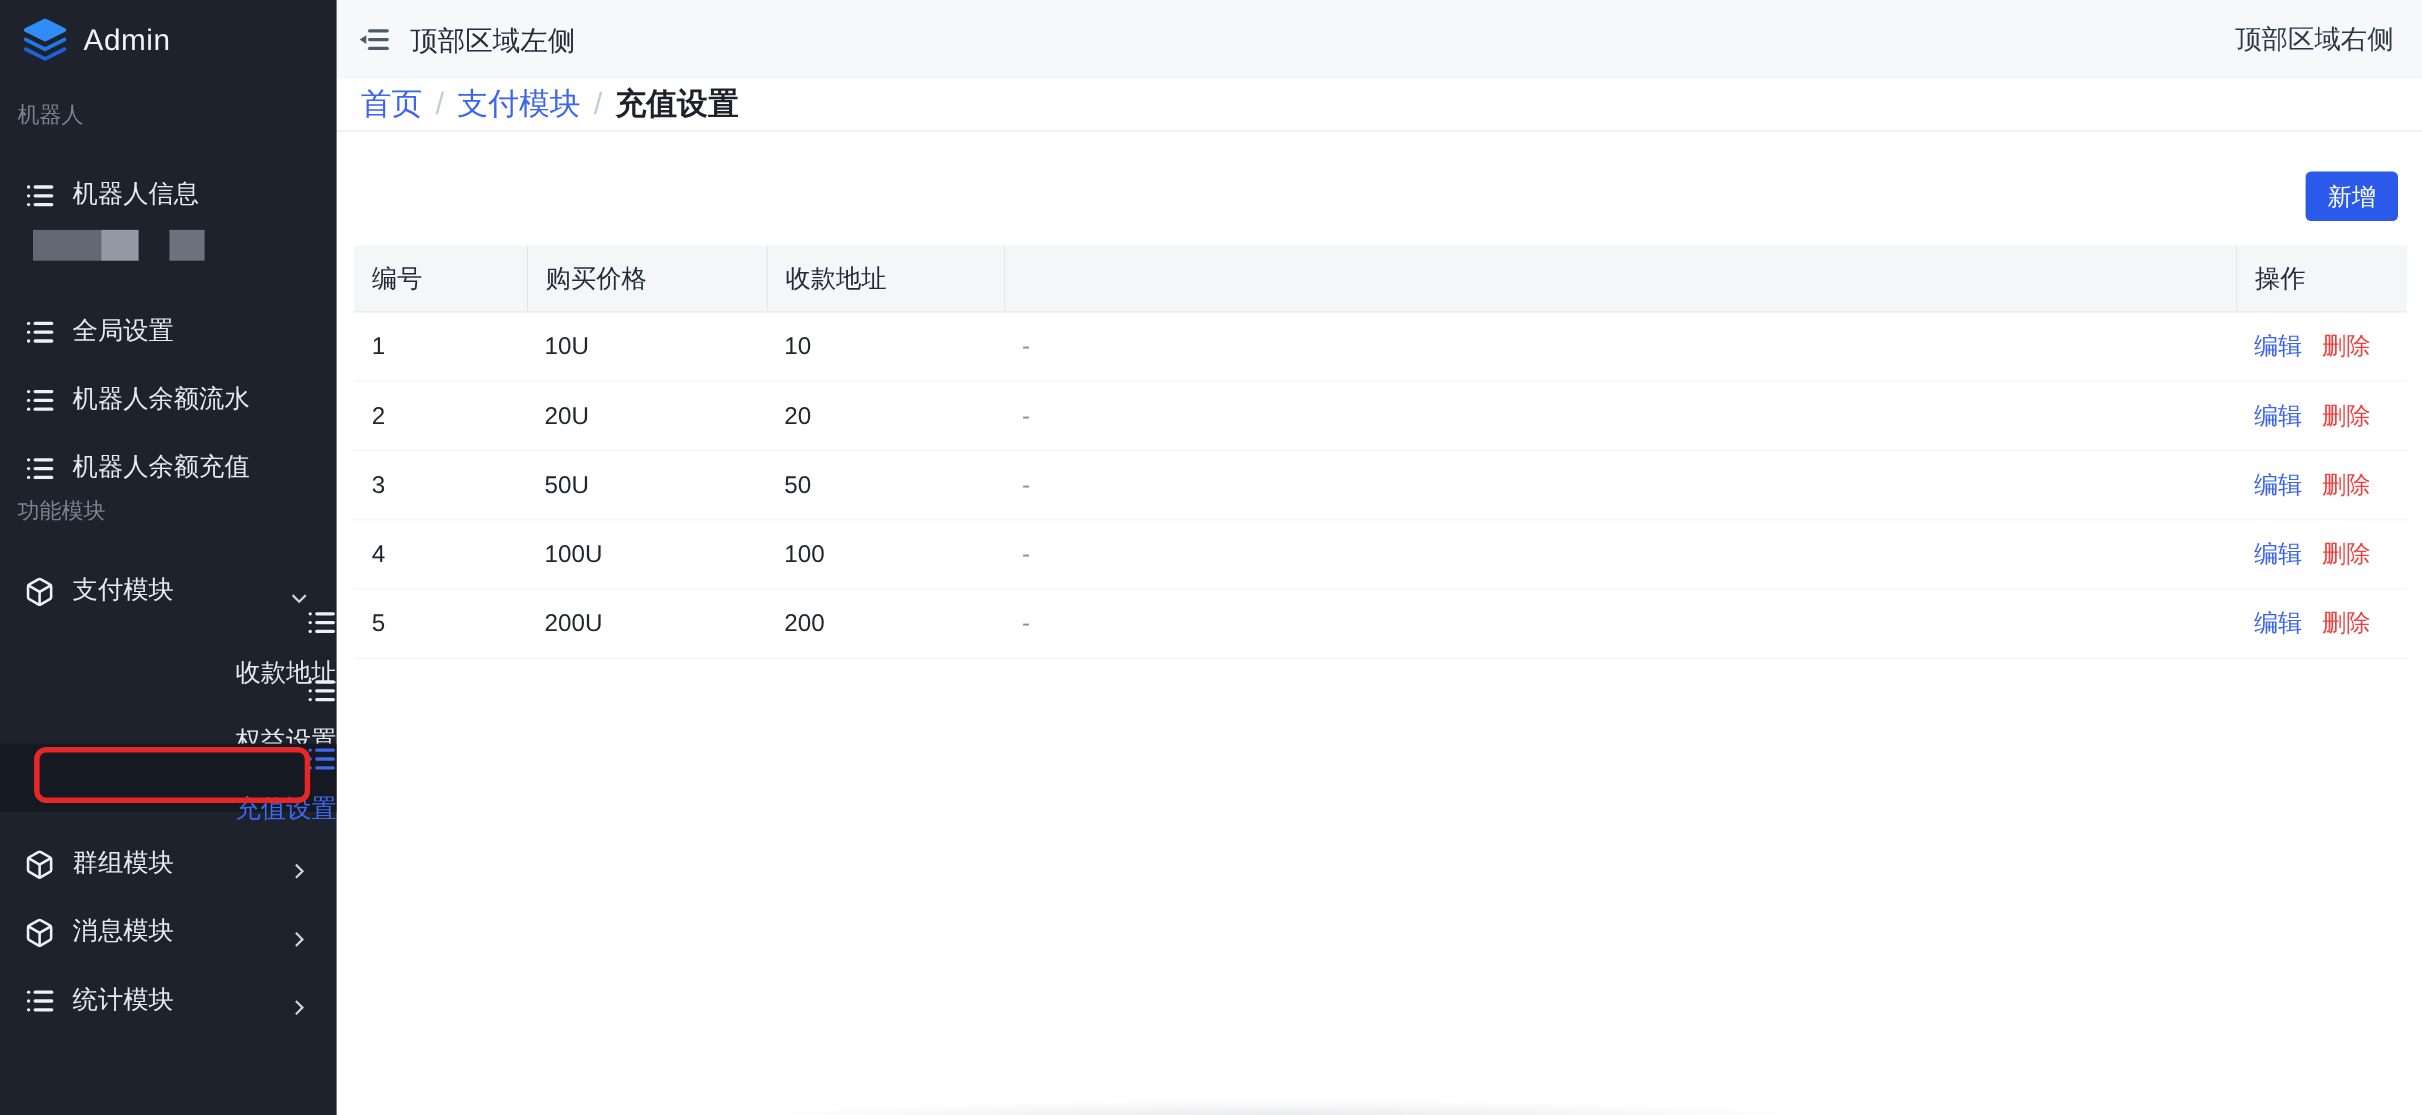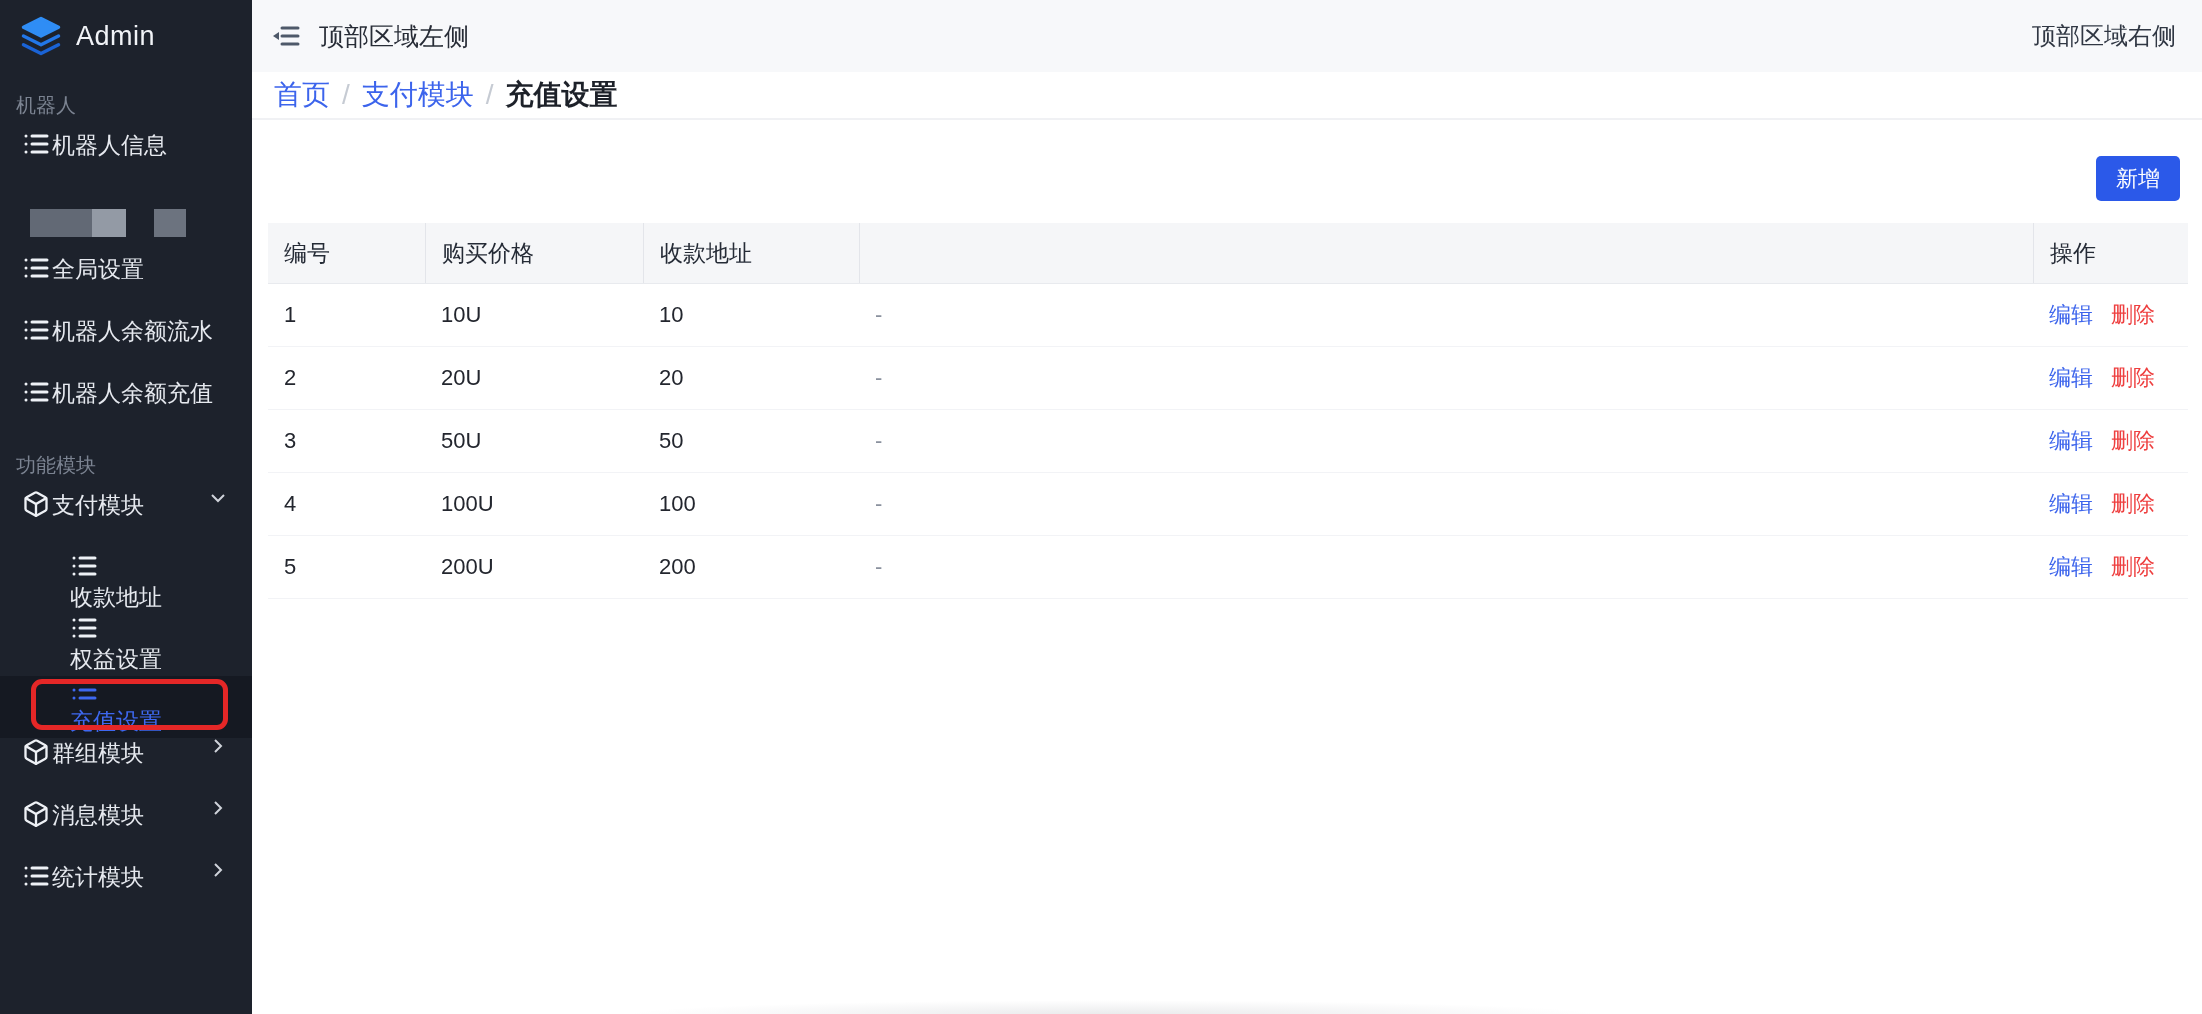--- a/index.html
+++ b/index.html
@@ -1,26 +1,26 @@
 <!DOCTYPE html>
 <html><head>
 <meta charset="utf-8">
 <style>
   html,body{margin:0;padding:0;background:#fff;}
   .screen{position:relative;width:2202px;height:1014px;overflow:hidden;display:flex;
           font-family:"Liberation Sans","DejaVu Sans",sans-serif;background:#fff;}
 
   
-  .sidebar{width:252px;flex-shrink:0;background:#1d222c;color:#e6e9ef;overflow:hidden;position:relative;z-index:3;}
+  .sidebar{width:306px;flex-shrink:0;background:#1d222c;color:#e6e9ef;overflow:hidden;position:relative;z-index:3;}
   .logo-row{height:72px;display:flex;align-items:center;padding-left:20px;gap:14px;}
   .logo-row svg{width:42px;height:42px;}
   .app-name{font-size:27px;font-weight:500;color:#f1f3f7;letter-spacing:.5px;}
   .section-label{height:50px;line-height:50px;padding-left:16px;font-size:20px;color:#7b8391;}
   .section-label.first{margin-top:8px;}
-  .side-item{height:62px;display:flex;align-items:flex-start;padding-left:22px;gap:2px;font-size:23px;color:#e6e9ef;cursor:pointer;}
+  .side-item{height:62px;display:flex;align-items:flex-end;padding-left:22px;gap:16px;font-size:23px;color:#e6e9ef;cursor:pointer;}
   .side-item .ic{width:28px;height:28px;flex-shrink:0;display:flex;align-items:center;justify-content:center;}
   .side-item .chev{margin-left:auto;margin-right:26px;width:16px;height:16px;flex-shrink:0;}
   .sub-item{padding-left:70px;flex-direction:column;}
   .side-item.active{background:#151922;color:#3e68f0;position:relative;}
   .annotation{position:absolute;left:31px;right:24px;top:3px;bottom:8px;border:5px solid #e52727;border-radius:11px;pointer-events:none;}
   .redacted{height:62px;display:flex;align-items:center;padding-left:30px;}
   .redacted .b1{width:62px;height:28px;background:#626975;}
   .redacted .b2{width:34px;height:28px;background:#939aa5;}
   .redacted .gap{width:28px;height:28px;}
   .redacted .b3{width:32px;height:28px;background:#6c737f;}

